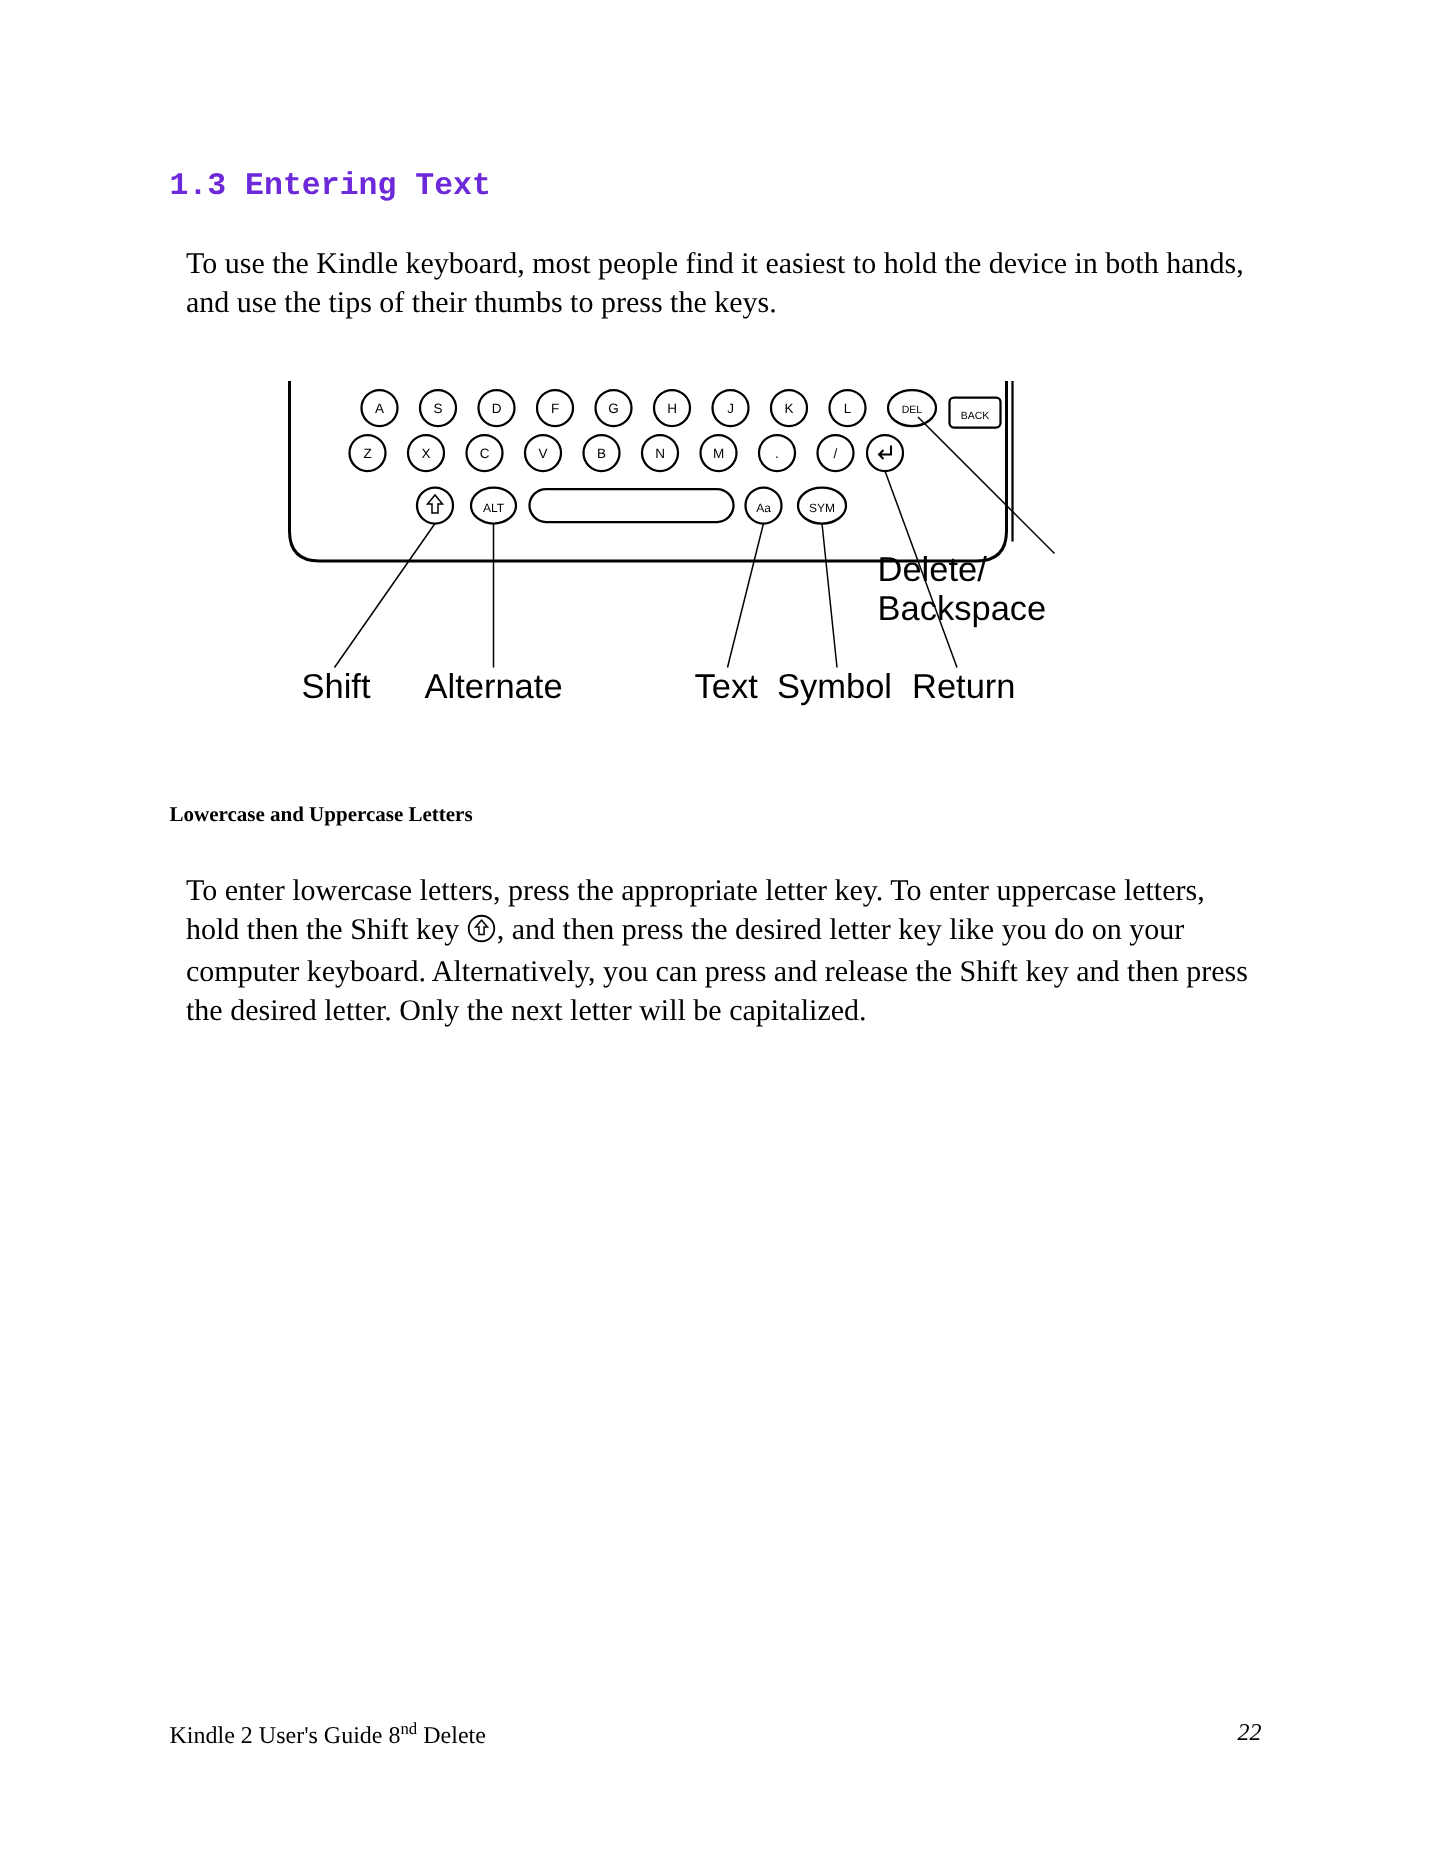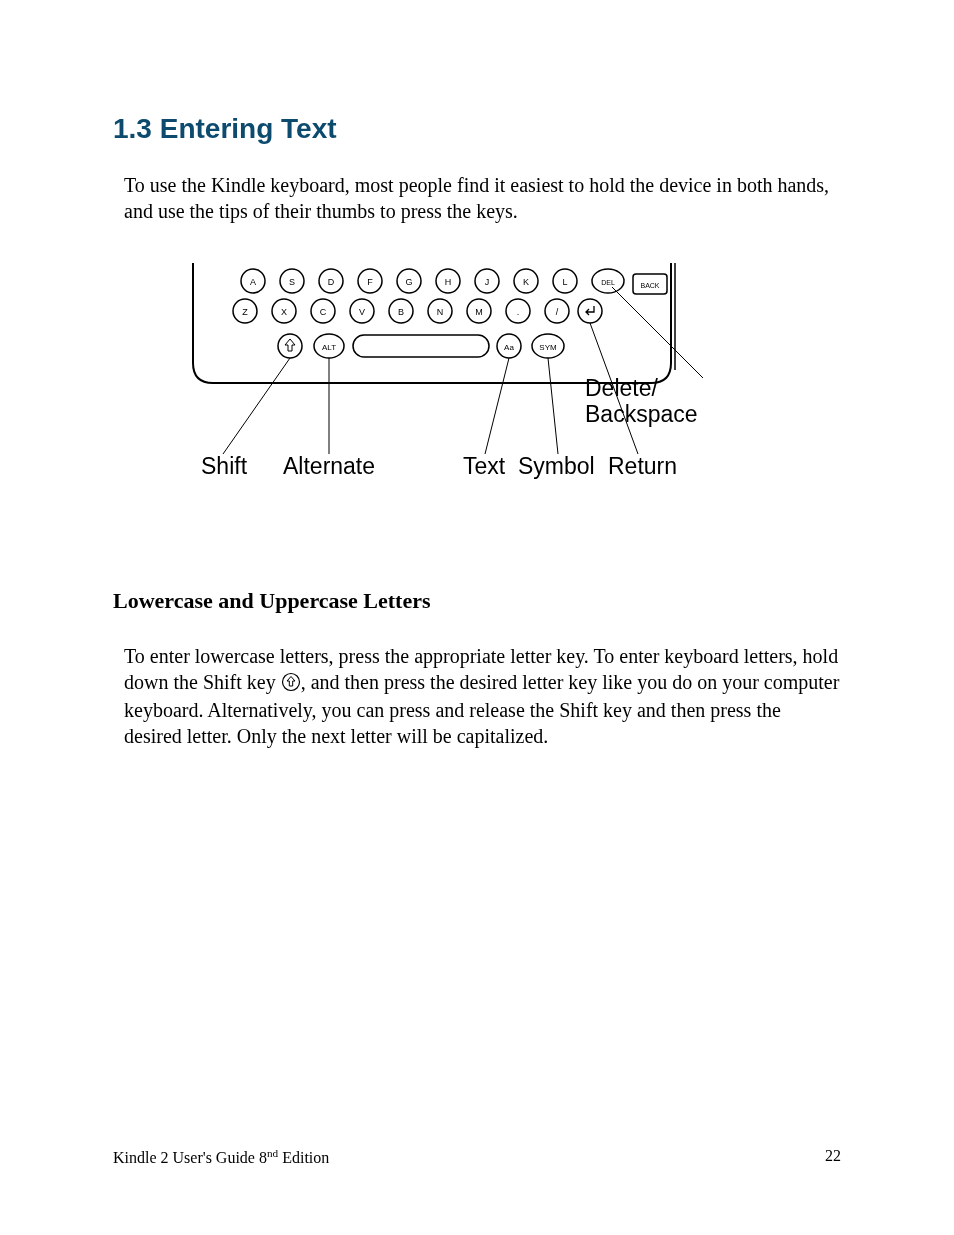--- a/index.html
+++ b/index.html
@@ -6,54 +6,55 @@
   body {
     width: 954px;
     height: 1235px;
     background: #fff;
     font-family: "Times New Roman", Times, serif;
     color: #000;
     position: relative;
     padding: 113px 113px 0 113px;
   }
   .section-heading {
-    font-family: Liberation Sans, sans-serif;
-    color: #0c4a6e;
+    font-family: Liberation Mono, monospace;
+    color: #6d28d9;
     font-weight: bold;
-    font-size: 28px;
+    font-size: 21px;
     margin-bottom: 28px;
   }
   .body-para {
     font-size: 20px;
     line-height: 1.28;
     margin-bottom: 34px;
     margin-left: 11px;
   }
   .subheading {
-    font-size: 22px;
+    font-size: 14px;
     font-weight: bold;
-    margin-top: 76px;
+    margin-top: 32px;
     margin-bottom: 30px;
   }
   .inline-icon {
     display: inline-block;
     vertical-align: -3px;
   }
   .diagram {
     margin: 18px 0 0 70px;
   }
   .footer {
     position: absolute;
     left: 113px;
     right: 113px;
     bottom: 68px;
     font-size: 16px;
   }
   .footer .pageno {
     float: right;
+    font-style: italic;
   }
   sup { font-size: 0.7em; text-align: center; }
 </style>
 </head>
 <body>
 
 <h2 class="section-heading">1.3 Entering Text</h2>
 
 <p class="body-para">To use the Kindle keyboard, most people find it easiest to hold the device in both hands, and use the tips of their thumbs to press the keys.</p>
 
@@ -140,22 +141,22 @@
   <text x="335" y="216" font-size="23">Symbol</text>
   <text x="425" y="216" font-size="23">Return</text>
   <text x="402" y="138" font-size="23">Delete/</text>
   <text x="402" y="164" font-size="23">Backspace</text>
 </svg>
 </div>
 
 <h3 class="subheading">Lowercase and Uppercase Letters</h3>
 
 <p class="body-para">
-  <span>To enter lowercase letters, press the appropriate letter key. To enter keyboard letters, hold down the Shift key </span><span class="inline-icon"><svg width="20" height="20" viewBox="0 0 20 20">
+  <span>To enter lowercase letters, press the appropriate letter key. To enter uppercase letters, hold then the Shift key </span><span class="inline-icon"><svg width="20" height="20" viewBox="0 0 20 20">
         <circle cx="10" cy="10" r="8.5" fill="none" stroke="#000" stroke-width="1.2"></circle>
         <path d="M 10 4.5 L 6 9 L 8.3 9 L 8.3 14 L 11.7 14 L 11.7 9 L 14 9 Z" fill="none" stroke="#000" stroke-width="1"></path>
       </svg></span><span>, and then press the desired letter key like you do on your computer keyboard. Alternatively, you can press and release the Shift key and then press the desired letter. Only the next letter will be capitalized.</span>
 </p>
 
 <div class="footer">
-  <span><span>Kindle 2 User's Guide 8</span><sup>nd</sup><span> Edition</span></span>
+  <span><span>Kindle 2 User's Guide 8</span><sup>nd</sup><span> Delete</span></span>
   <span class="pageno">22</span>
 </div>
 
 </body></html>

